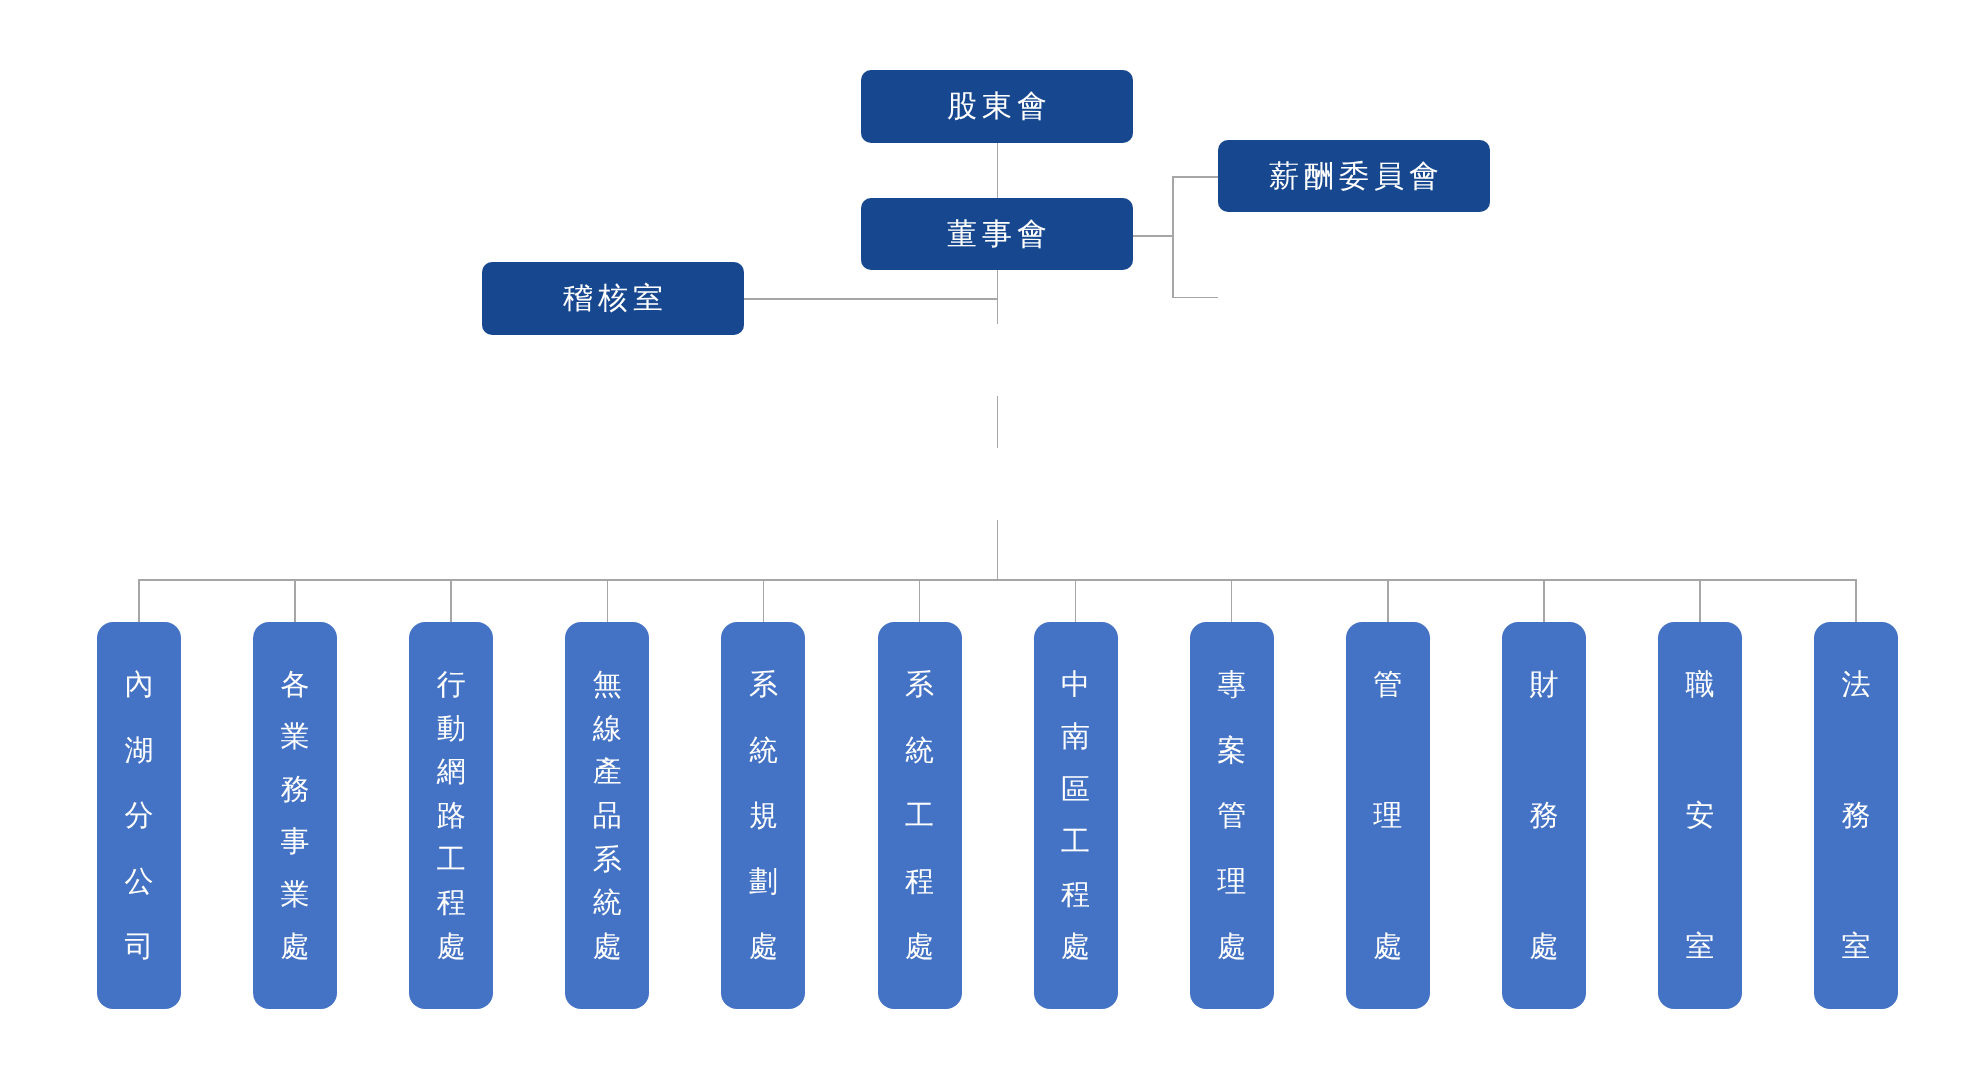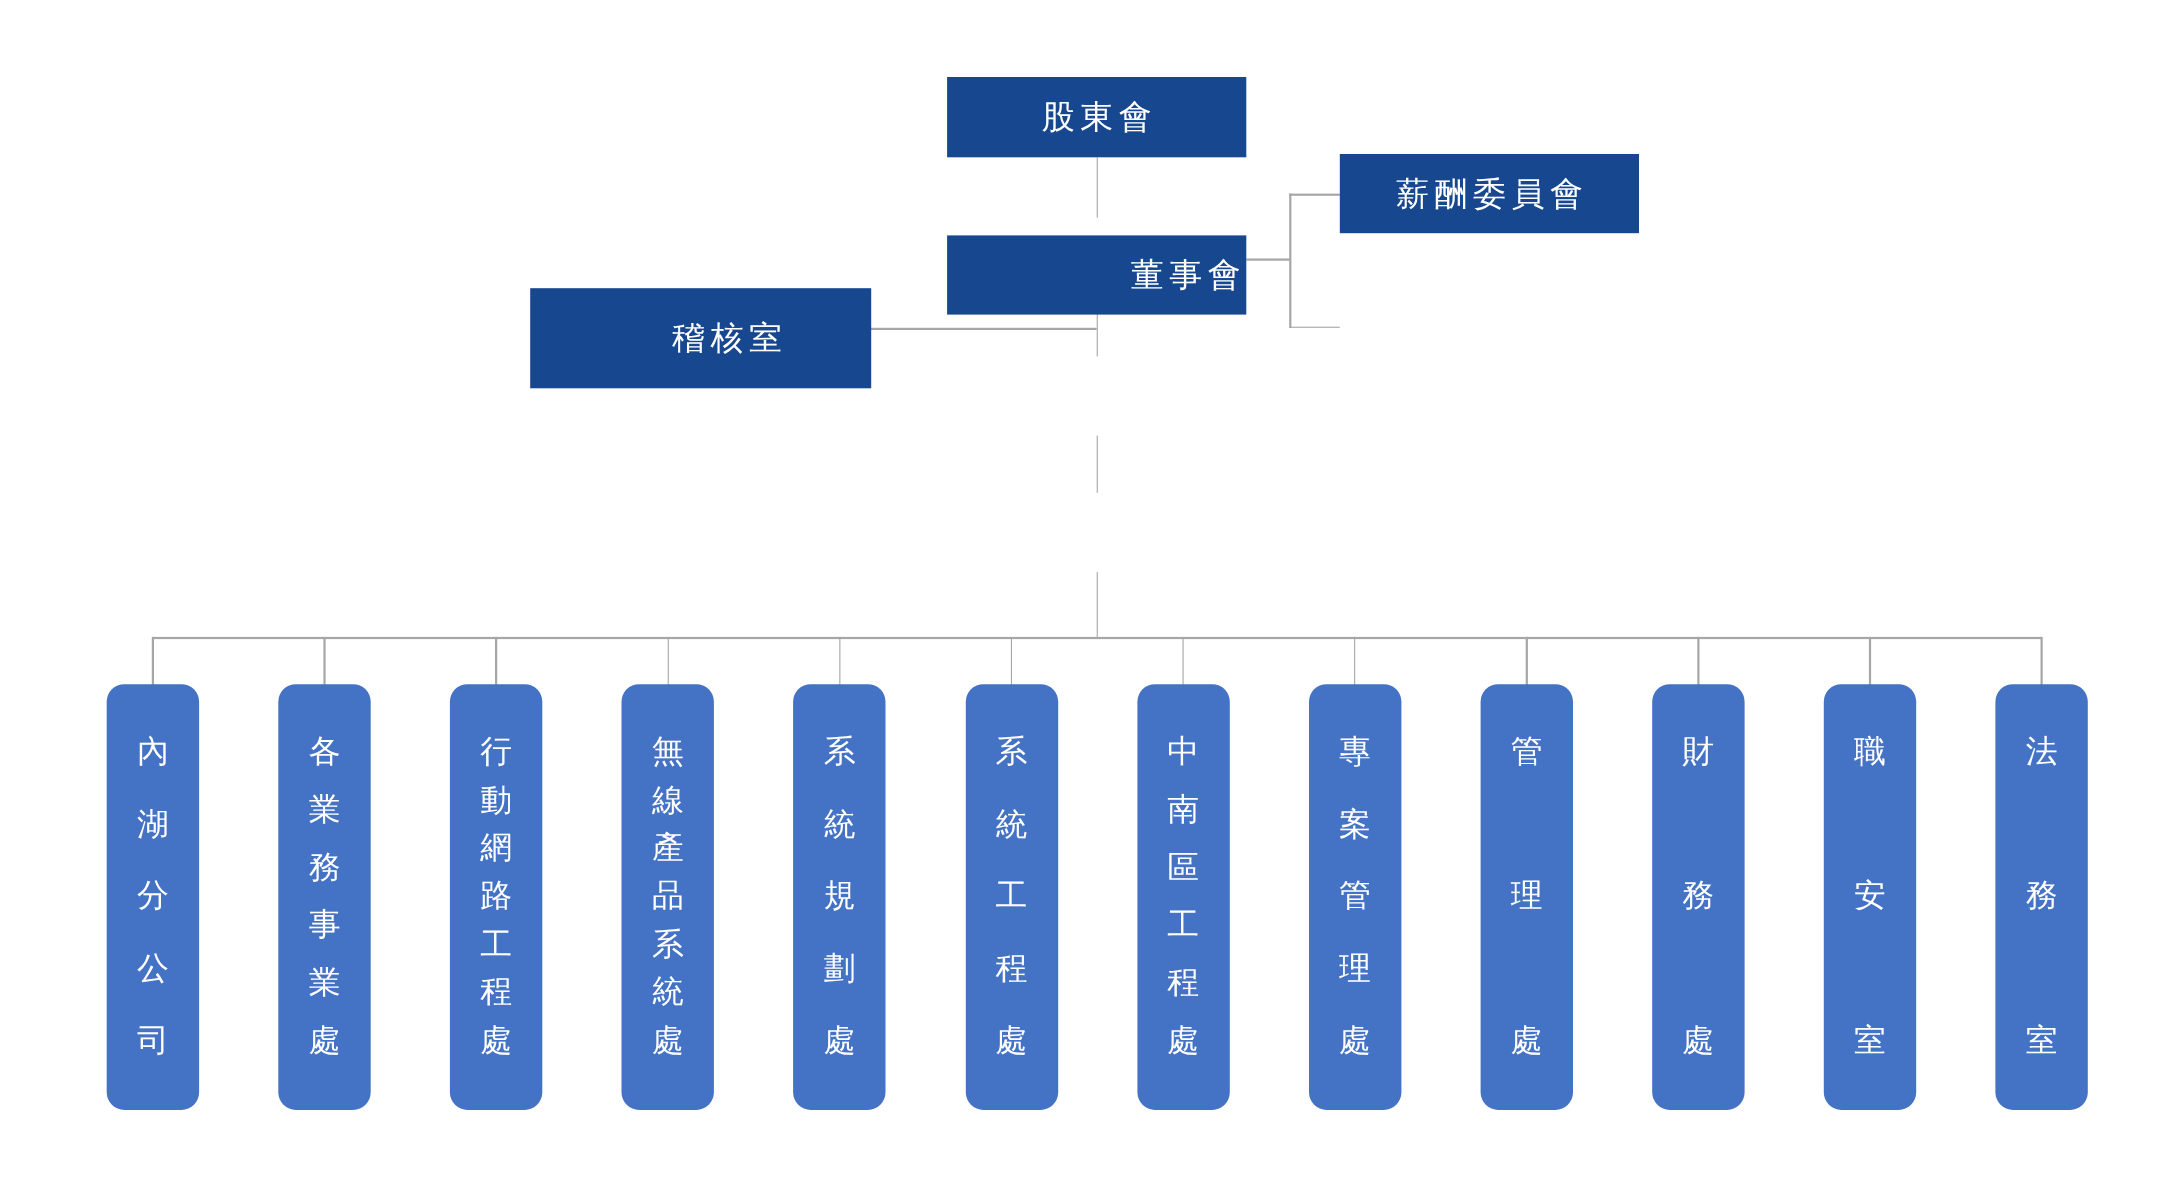--- a/index.html
+++ b/index.html
@@ -19,21 +19,21 @@
     position: absolute;
     background: var(--line-gray, #A6A6A6);
   }
   .h-line { height: 1.5px; }
   .v-line { width: 1.5px; }
   .node {
     position: absolute;
     width: 272px;
     height: 72px;
     background: var(--dark-blue, #17478F);
-    border-radius: 0;
+    border-radius: 10px;
     display: flex;
     align-items: center;
     justify-content: center;
     color: var(--node-text, #ffffff);
     font-size: 30px;
     font-weight: 400;
     letter-spacing: 5px;
     text-indent: 5px;
     white-space: nowrap;
   }
@@ -72,29 +72,29 @@
   <div class="connector h-line" style="left:1172px; top:176px; width:46px;"></div>
   <div class="connector h-line" style="left:1172px; top:296.5px; width:46px;"></div>
 
   <div class="connector h-line" style="left:744px; top:298px; width:253px;"></div>
 
   <div class="connector h-line" style="left:139px; top:579px; width:1717px;"></div>
 
   <div class="node" style="left:861px; top:70px; height:73px;">
     <span>股東會</span>
   </div>
-  <div class="node" style="left:861px; top:214px;justify-content:flex-end;">
+  <div class="node" style="left:861px; top:198px;">
     <span>董事會</span>
   </div>
 
   <div class="node" style="left:1218px; top:140px;">
     <span>薪酬委員會</span>
   </div>
 
-  <div class="node" style="left:482px; top:262px; width:262px; height:91px;padding-left:48px;">
+  <div class="node" style="left:482px; top:262px; width:262px; height:73px;">
     <span>稽核室</span>
   </div>
 
 <div class="connector v-line" style="left: 138.25px; top: 579px; height: 44px;"></div>
     <div class="dept-box" style="left: 97px;">
       <span class="dept-char">內</span>
       <span class="dept-char">湖</span>
       <span class="dept-char">分</span>
       <span class="dept-char">公</span>
       <span class="dept-char">司</span>

